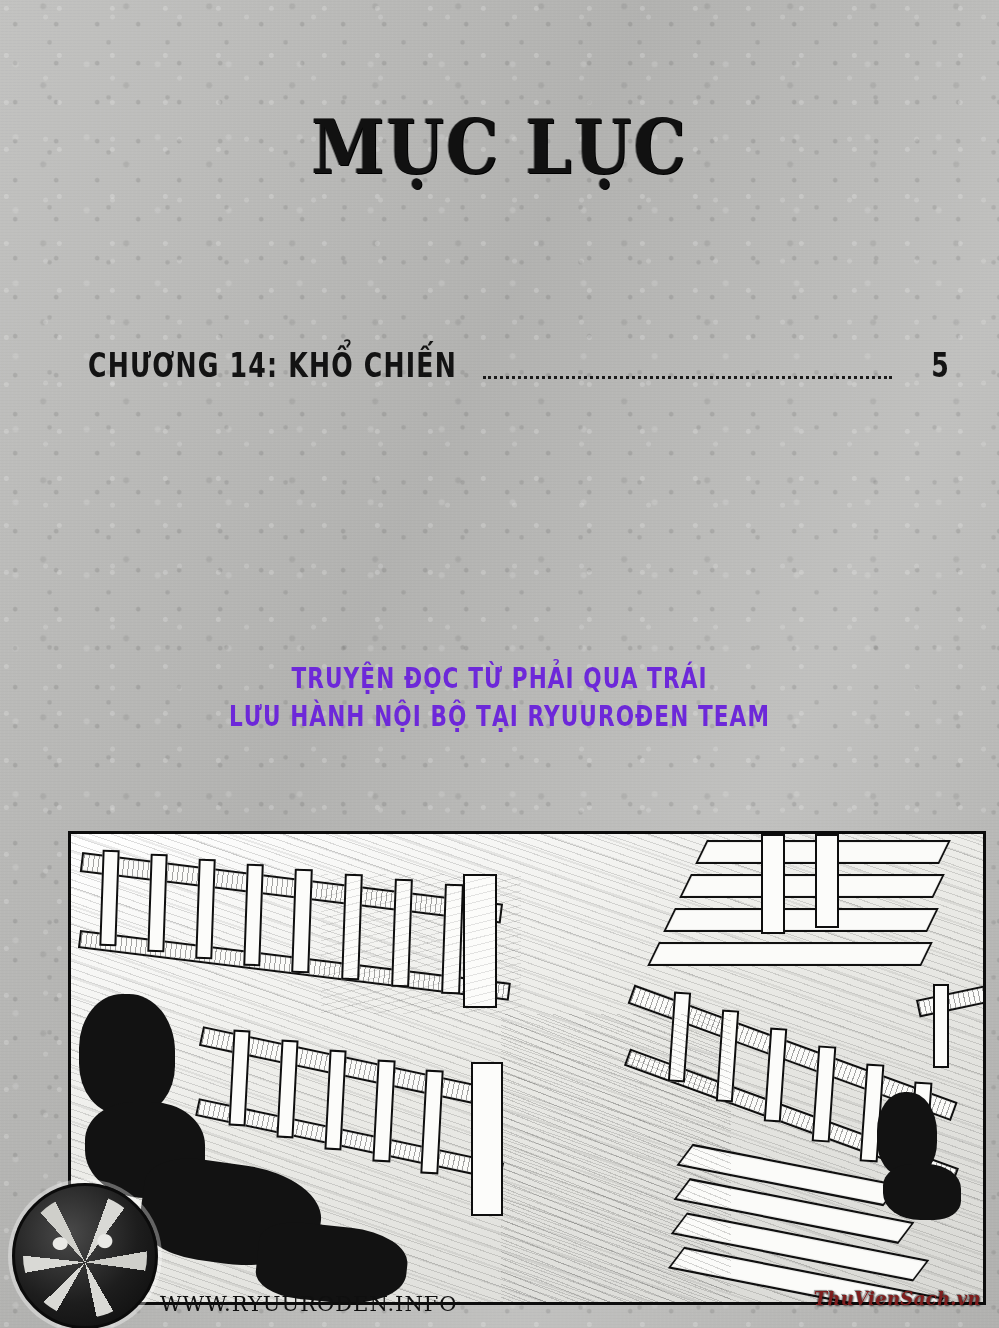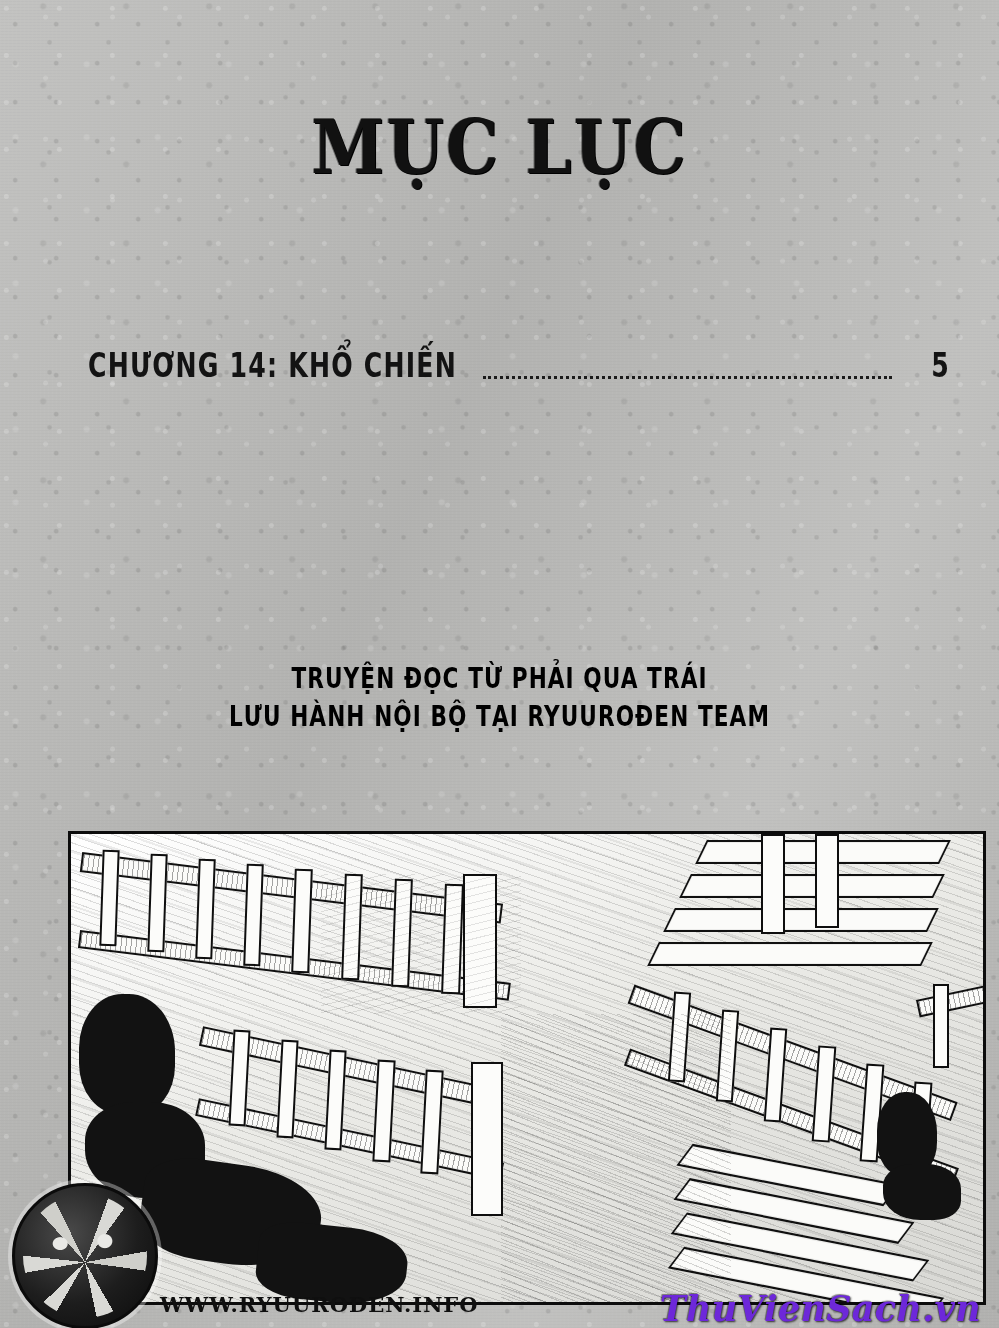--- a/index.html
+++ b/index.html
@@ -103,21 +103,21 @@
     position: absolute;
     top: 660px;
     left: 0;
     width: 100%;
     text-align: center;
     font-family: "DejaVu Sans Condensed", "Liberation Sans", sans-serif;
     font-weight: bold;
     font-size: 24px;
     line-height: 38px;
     letter-spacing: 1.1px;
-    color: #000000;
+    color: #6d28d9;
     text-transform: uppercase;
   }
   .notice div { transform: scaleY(1.15); }
 
   
   .panel {
     position: absolute;
     left: 68px;
     top: 831px;
     width: 912px;
@@ -172,37 +172,37 @@
                      #cfcfca 108deg 124deg, transparent 124deg 170deg,
                      #d9d9d5 170deg 186deg, transparent 186deg 230deg,
                      #cfcfca 230deg 248deg, transparent 248deg 300deg,
                      #d9d9d5 300deg 318deg, transparent 318deg 360deg);
   }
   .logo-url {
     position: absolute;
     left: 160px;
     top: 1292px;
     font-family: "DejaVu Serif", serif;
-    font-weight: bold;
+    font-weight: normal;
     font-size: 21px;
     letter-spacing: 1px;
     color: #0f0f0f;
     text-transform: uppercase;
   }
 
   
   .watermark {
     position: absolute;
     right: 18px;
     top: 1288px;
     font-family: "DejaVu Serif", serif;
     font-weight: bold;
     font-style: italic;
-    font-size: 35px;
-    color: #6d28d9;
+    font-size: 18px;
+    color: #7f1d1d;
     text-shadow: 1px 1px 2px rgba(0,0,0,.75), -1px -1px 1px rgba(0,0,0,.45);
     letter-spacing: .3px;
   }
 </style>
 </head>
 <body>
 
 <div id="page">
   <div id="grain"></div>
 </div>

